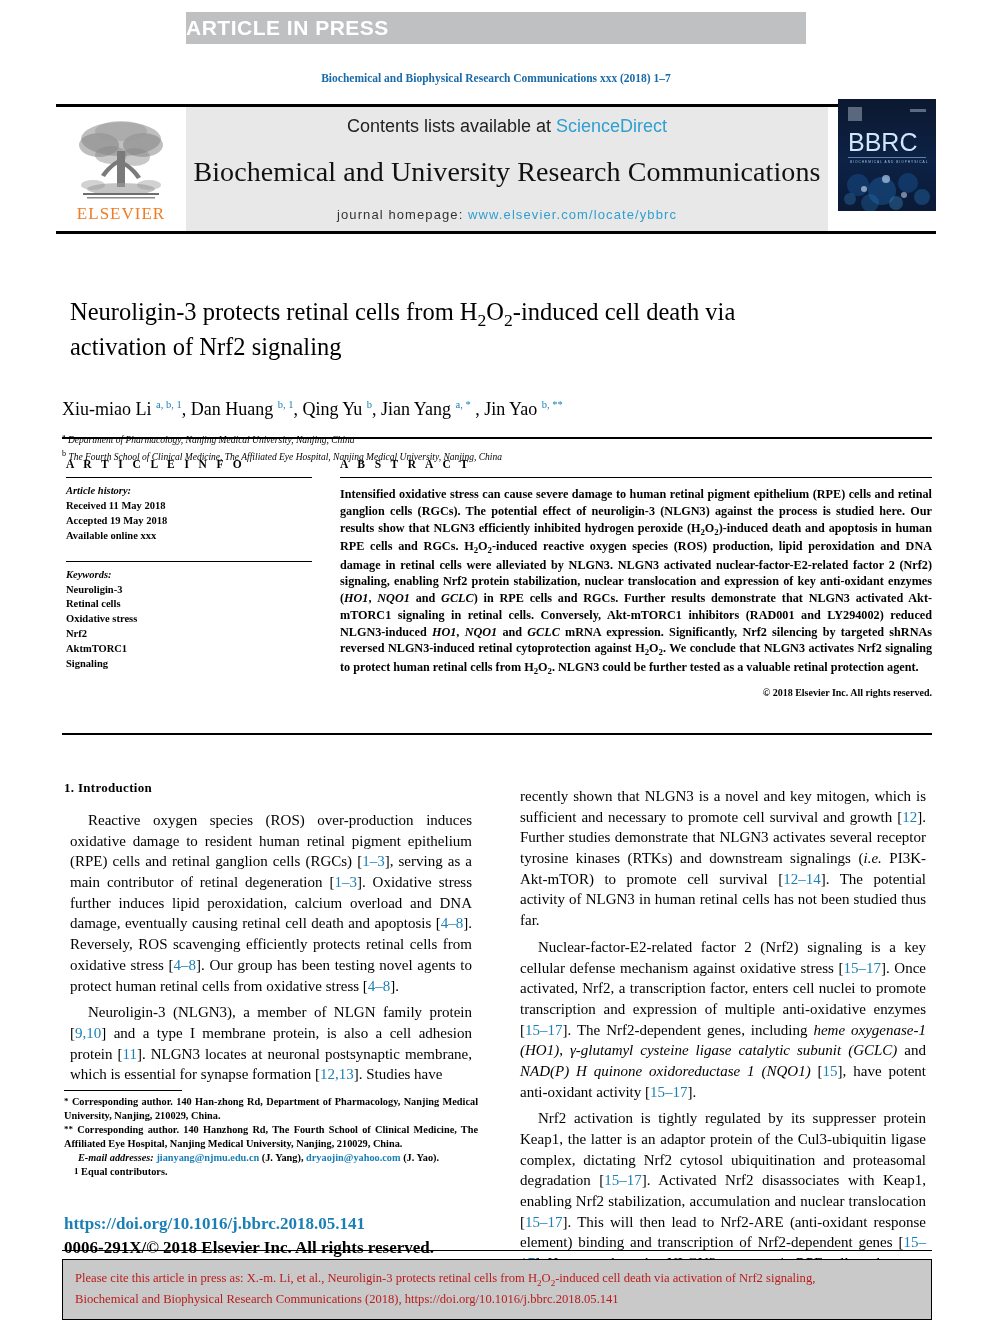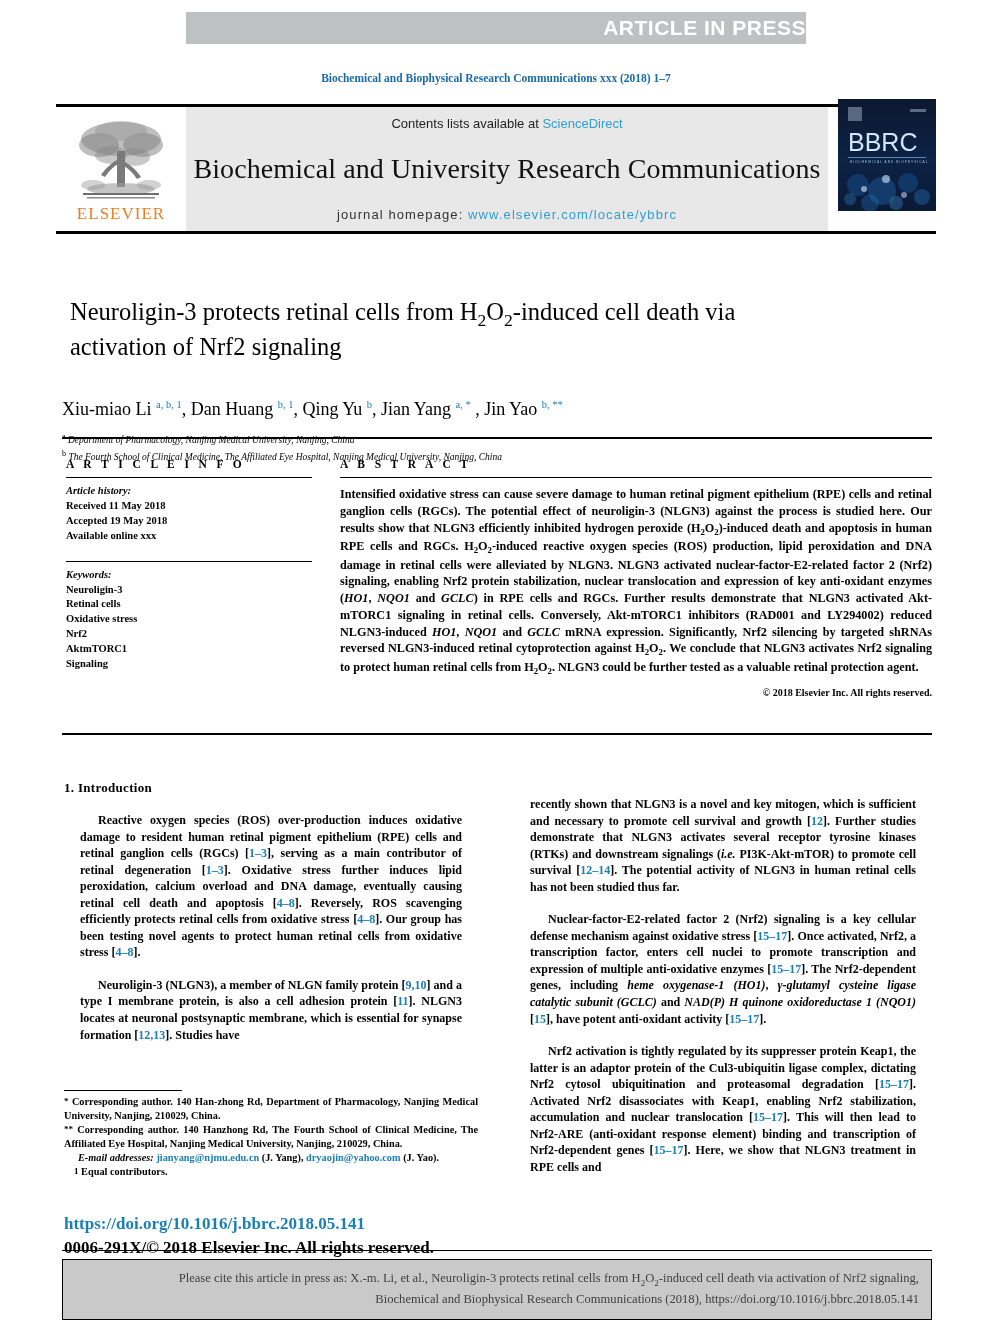--- a/index.html
+++ b/index.html
@@ -23,21 +23,21 @@
   
   .aip-banner {
     position: absolute;
     left: 186px;
     top: 12px;
     width: 620px;
     height: 32px;
     background: #bfc0c2;
     display: flex;
     align-items: center;
-    justify-content: flex-end;
+    justify-content: flex-start;
   }
   .aip-banner span {
     font-family: "Liberation Sans", sans-serif;
     font-weight: bold;
     font-size: 21px;
     letter-spacing: 0.5px;
     color: #ffffff;
   }
 
   
@@ -90,21 +90,21 @@
     background: #e8e8e8;
     display: flex;
     flex-direction: column;
     align-items: center;
     justify-content: space-between;
     padding: 9px 0 9px 0;
     box-sizing: border-box;
   }
   .contents-line {
     font-family: "Liberation Sans", sans-serif;
-    font-size: 13px;
+    font-size: 18px;
     color: #222;
   }
   .contents-line .sd-link { color: #2f9fd0; }
   .journal-title {
     font-family: "Liberation Serif", serif;
     font-size: 28px;
     color: #111;
     letter-spacing: 0.1px;
     text-align: center;
     line-height: 1.1;
@@ -232,26 +232,26 @@
     width: 418px;
   }
   h2.sec-head {
     font-family: "Liberation Serif", serif;
     font-size: 13px;
     font-weight: bold;
     margin: 0 0 14px 0;
     letter-spacing: 0.3px;
   }
   p.body-p {
-    font-size: 12px;
+    font-size: 15px;
     line-height: 1.38;
     text-align: justify;
-    margin: 16px;
+    margin: 6px;
     text-indent: 18px;
-    font-weight: bold;
+    font-weight: normal;
   }
   p.body-p + p.body-p { margin-top: 0; }
   .ref { color: #1a7fb5; }
   .ital { font-style: italic; }
 
   
   .footnotes {
     position: absolute;
     left: 64px;
     top: 1090px;
@@ -290,22 +290,21 @@
     width: 870px;
     box-sizing: border-box;
     background: #c9c9c9;
     border: 1px solid #000;
     padding: 9px 12px 11px 12px;
   }
   .cite-text {
     font-family: "Liberation Serif", serif;
     font-size: 12.6px;
     line-height: 1.45;
-    color: #404040;
-    text-align: right;
+    color: #b91c1c;
   }
   .top-hair {
     position: absolute;
     left: 62px;
     top: 1250px;
     width: 870px;
     border-top: 1px solid #000;
   }
   sub { font-size: 0.72em; }
   sup { font-size: 0.72em; }

